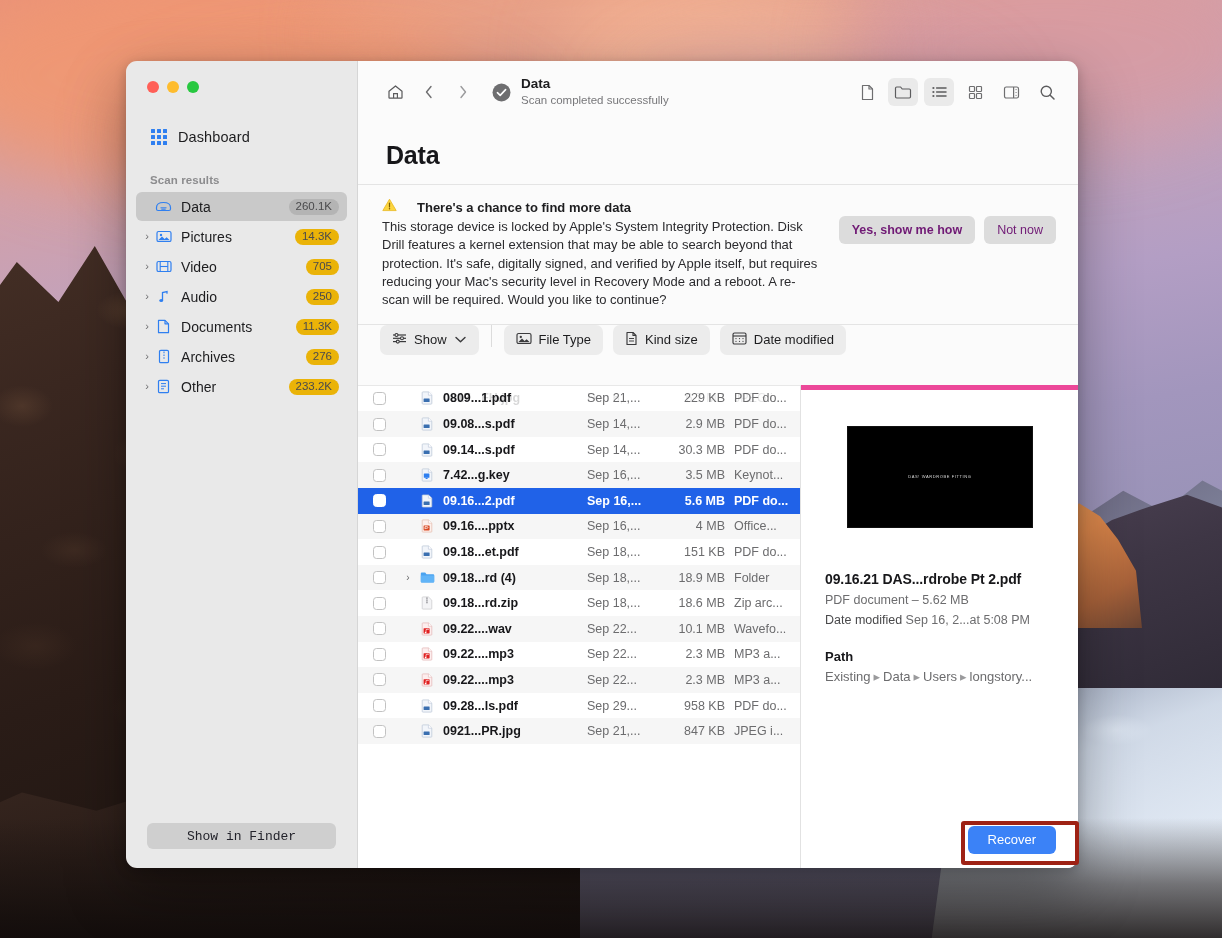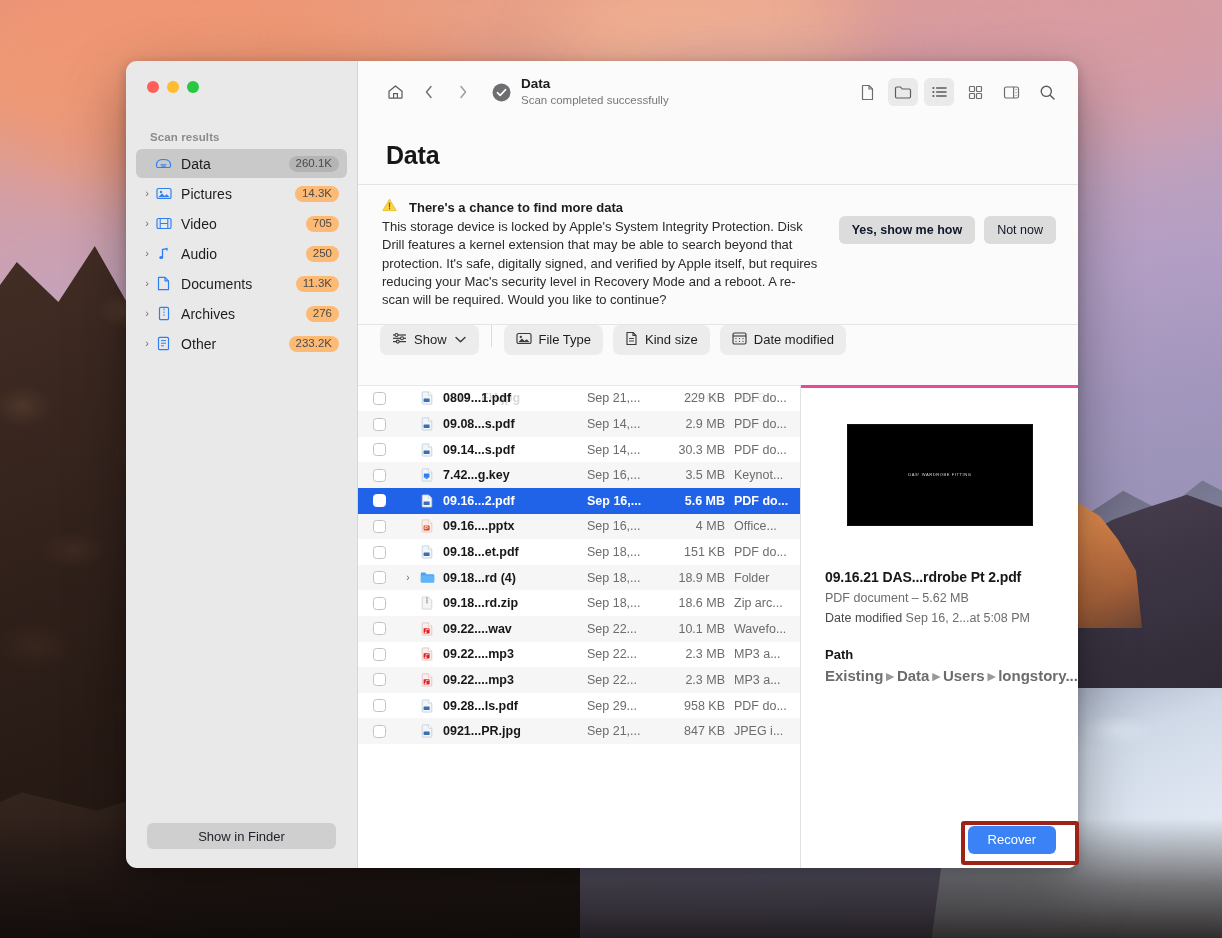--- a/index.html
+++ b/index.html
@@ -206,35 +206,35 @@
     display: flex; align-items: center; justify-content: center;
   }
   .sb-label {
     font-size: 14px; color: #1d1d1f;
     flex: 1; white-space: nowrap;
     letter-spacing: 0.05px;
   }
   .sb-badge {
     font-size: 11.5px;
     color: #4a4a4c;
-    background: #fdba74;
+    background: #eab308;
     border-radius: 9px;
     padding: 2px 7px 2.5px;
     white-space: nowrap;
     line-height: 1;
   }
   .sb-item.selected .sb-badge { background: #b4b4b4; }
 
   .sidebar-spacer { flex: 1; }
   .show-finder-wrap { padding: 0 21px 19px; }
   #show-in-finder {
     width: 100%; height: 26px;
     background: #cfcfcf;
     border: none; border-radius: 6px;
-    font-family: Liberation Sans, sans-serif;
+    font-family: Liberation Mono, monospace;
     font-size: 13px; color: #22222a;
     cursor: default;
   }
 
   
   #main {
     flex: 1;
     background: #fbfbfb;
     display: flex;
     flex-direction: column;
@@ -272,29 +272,29 @@
   
   #banner {
     border-top: 1px solid #e4e4e4;
     border-bottom: 1px solid #e4e4e4;
     padding: 13px 22px 14px 24px;
     display: flex;
     gap: 18px;
     flex-shrink: 0;
   }
   .banner-text { flex: 1; min-width: 0; max-width: 455px; }
-  .banner-title-row { display: flex; align-items: center; gap: 12px; margin-bottom: 2px; }
+  .banner-title-row { display: flex; align-items: center; gap: 20px; margin-bottom: 2px; }
   .banner-title { font-size: 13px; font-weight: bold; color: #1d1d1f; }
   .banner-body { font-size: 13px; color: #2b2b2e; line-height: 1.41; }
   .banner-actions { display: flex; gap: 9px; align-items: flex-start; padding-top: 18px; }
   .banner-btn {
     border: none; border-radius: 6px;
     background: #dcdcdc;
     font-family: "Liberation Sans", sans-serif;
-    font-size: 12.5px; color: #0f172a;
+    font-size: 12.5px; color: #701a75;
     padding: 7px 13px; cursor: default;
     white-space: nowrap;
   }
   .banner-btn.primary { font-weight: bold; }
 
   
   #filterbar {
     height: 60px;
     display: flex;
     align-items: flex-start;
@@ -411,21 +411,21 @@
   .cell-kind {
     width: 66px; flex-shrink: 0;
     color: #6c6c6e;
     white-space: nowrap; overflow: hidden;
   }
 
   
   #preview-pane {
     flex: 1;
     background: #fff;
-    border-top: 3px solid #ec4899;
+    border-top: 5px solid #ec4899;
     display: flex;
     flex-direction: column;
     min-width: 0;
     position: relative;
   }
   .preview-scroll { flex: 1; padding: 36px 24px 0 24px; min-height: 0; }
   #preview-thumb {
     width: 186px; height: 102px;
     background: #000;
     margin: 0 auto;
@@ -439,21 +439,21 @@
     font-family: "Liberation Sans", sans-serif;
     transform: scale(1.45);
   }
   #preview-filename {
     font-size: 14px; font-weight: bold; color: #17171a;
     margin-top: 43px; letter-spacing: -0.1px;
   }
   .preview-meta { font-size: 12.5px; color: #6c6c6e; margin-top: 6px; }
   .preview-meta .dm-label { color: #49494b; }
   #preview-path-title { font-size: 13px; font-weight: bold; color: #17171a; margin-top: 22px; }
-  #preview-path { font-size: 15px; color: #6c6c6e; margin-top: 5px; font-weight: bold; }
+  #preview-path { font-size: 13px; color: #6c6c6e; margin-top: 5px; }
   .path-sep { color: #9a9a9c; padding: 0 3px; }
 
   
   #pane-footer {
     height: 56px;
     display: flex;
     align-items: center;
     justify-content: flex-end;
     padding: 0 22px;
     flex-shrink: 0;
@@ -500,20 +500,34 @@
   <div id="app-window">
 
     <div id="sidebar">
 
       <div class="traffic-lights">
         <div class="tl tl-red"></div>
         <div class="tl tl-yellow"></div>
         <div class="tl tl-green"></div>
       </div>
 
+      <div class="dashboard-row">
+        <span class="dash-grid">
+          <i></i>
+            <i></i>
+            <i></i>
+            <i></i>
+            <i></i>
+            <i></i>
+            <i></i>
+            <i></i>
+            <i></i>
+        </span>
+        <span class="dashboard-label">Dashboard</span>
+      </div>
 
       <div class="sidebar-section-title">Scan results</div>
 
       <div class="sidebar-list">
 
         <div class="sb-item selected">
           <span class="sb-chevron"></span>
           <span class="sb-icon">
             <svg width="17" height="13" viewBox="0 0 17 13">
               <path d="M1.5 7.5 Q1.5 2.5 8.5 2.5 Q15.5 2.5 15.5 7.5 L15.5 9 Q15.5 10.5 14 10.5 L3 10.5 Q1.5 10.5 1.5 9 Z" fill="none" stroke="#2f7ff0" stroke-width="1.2"></path>

